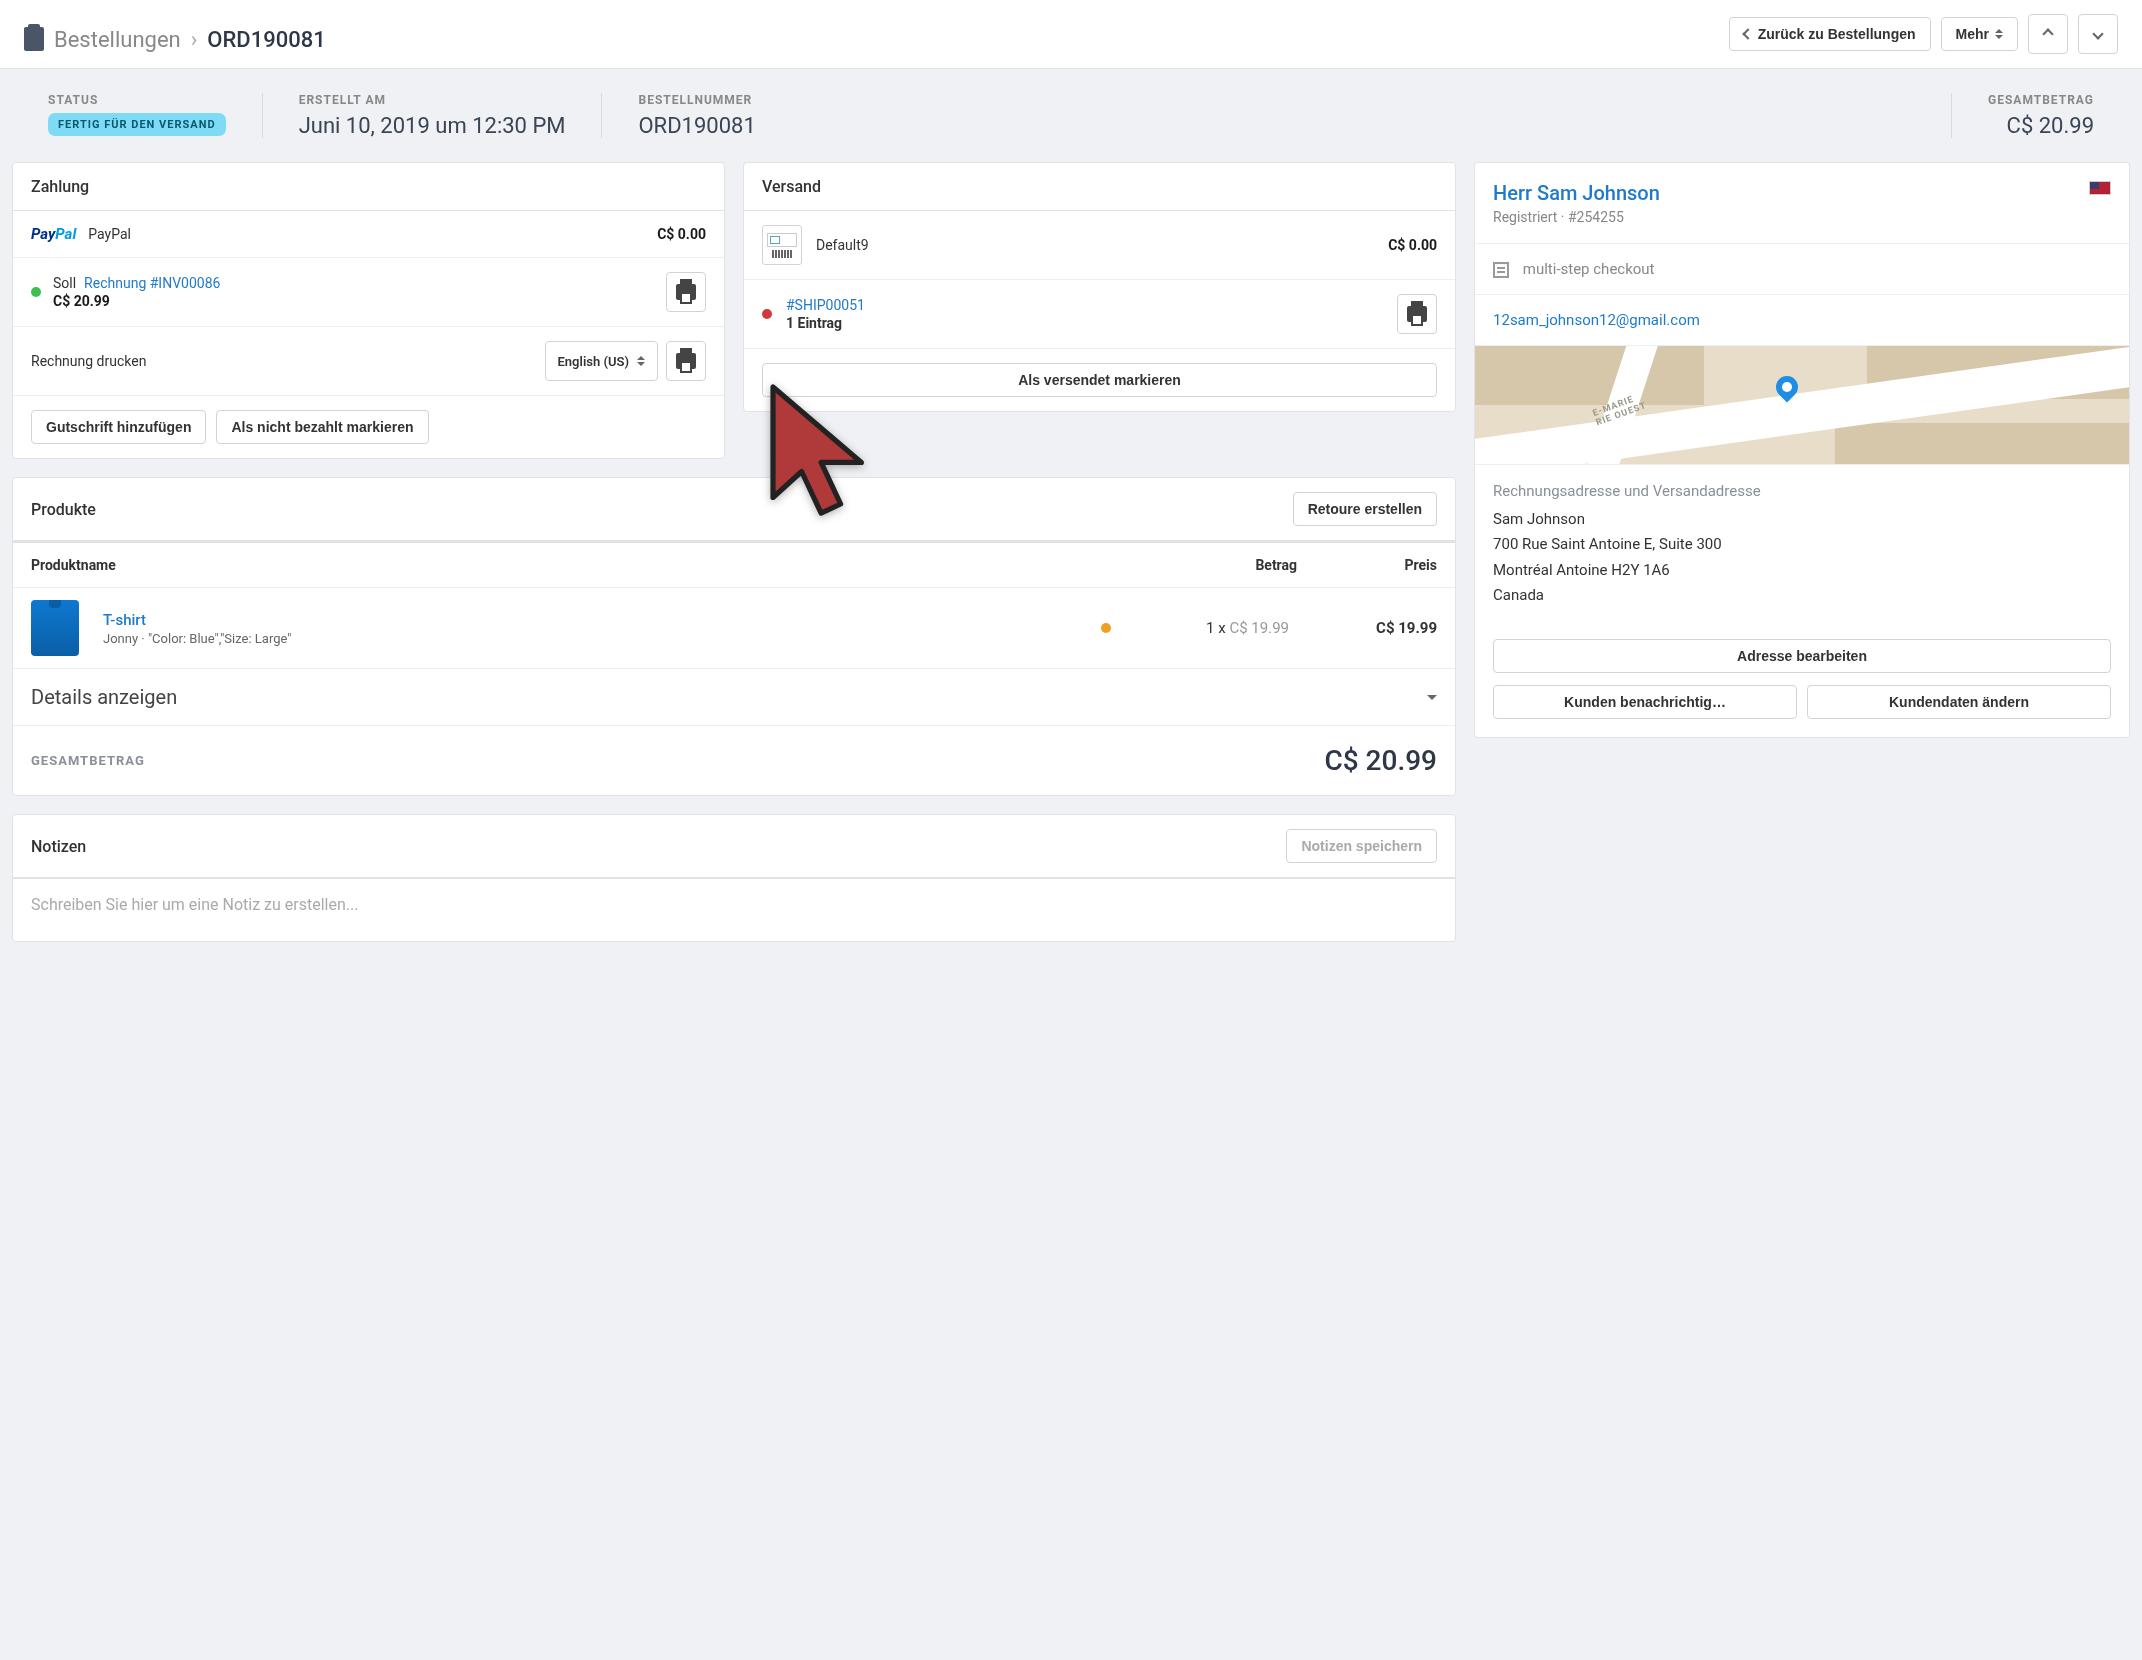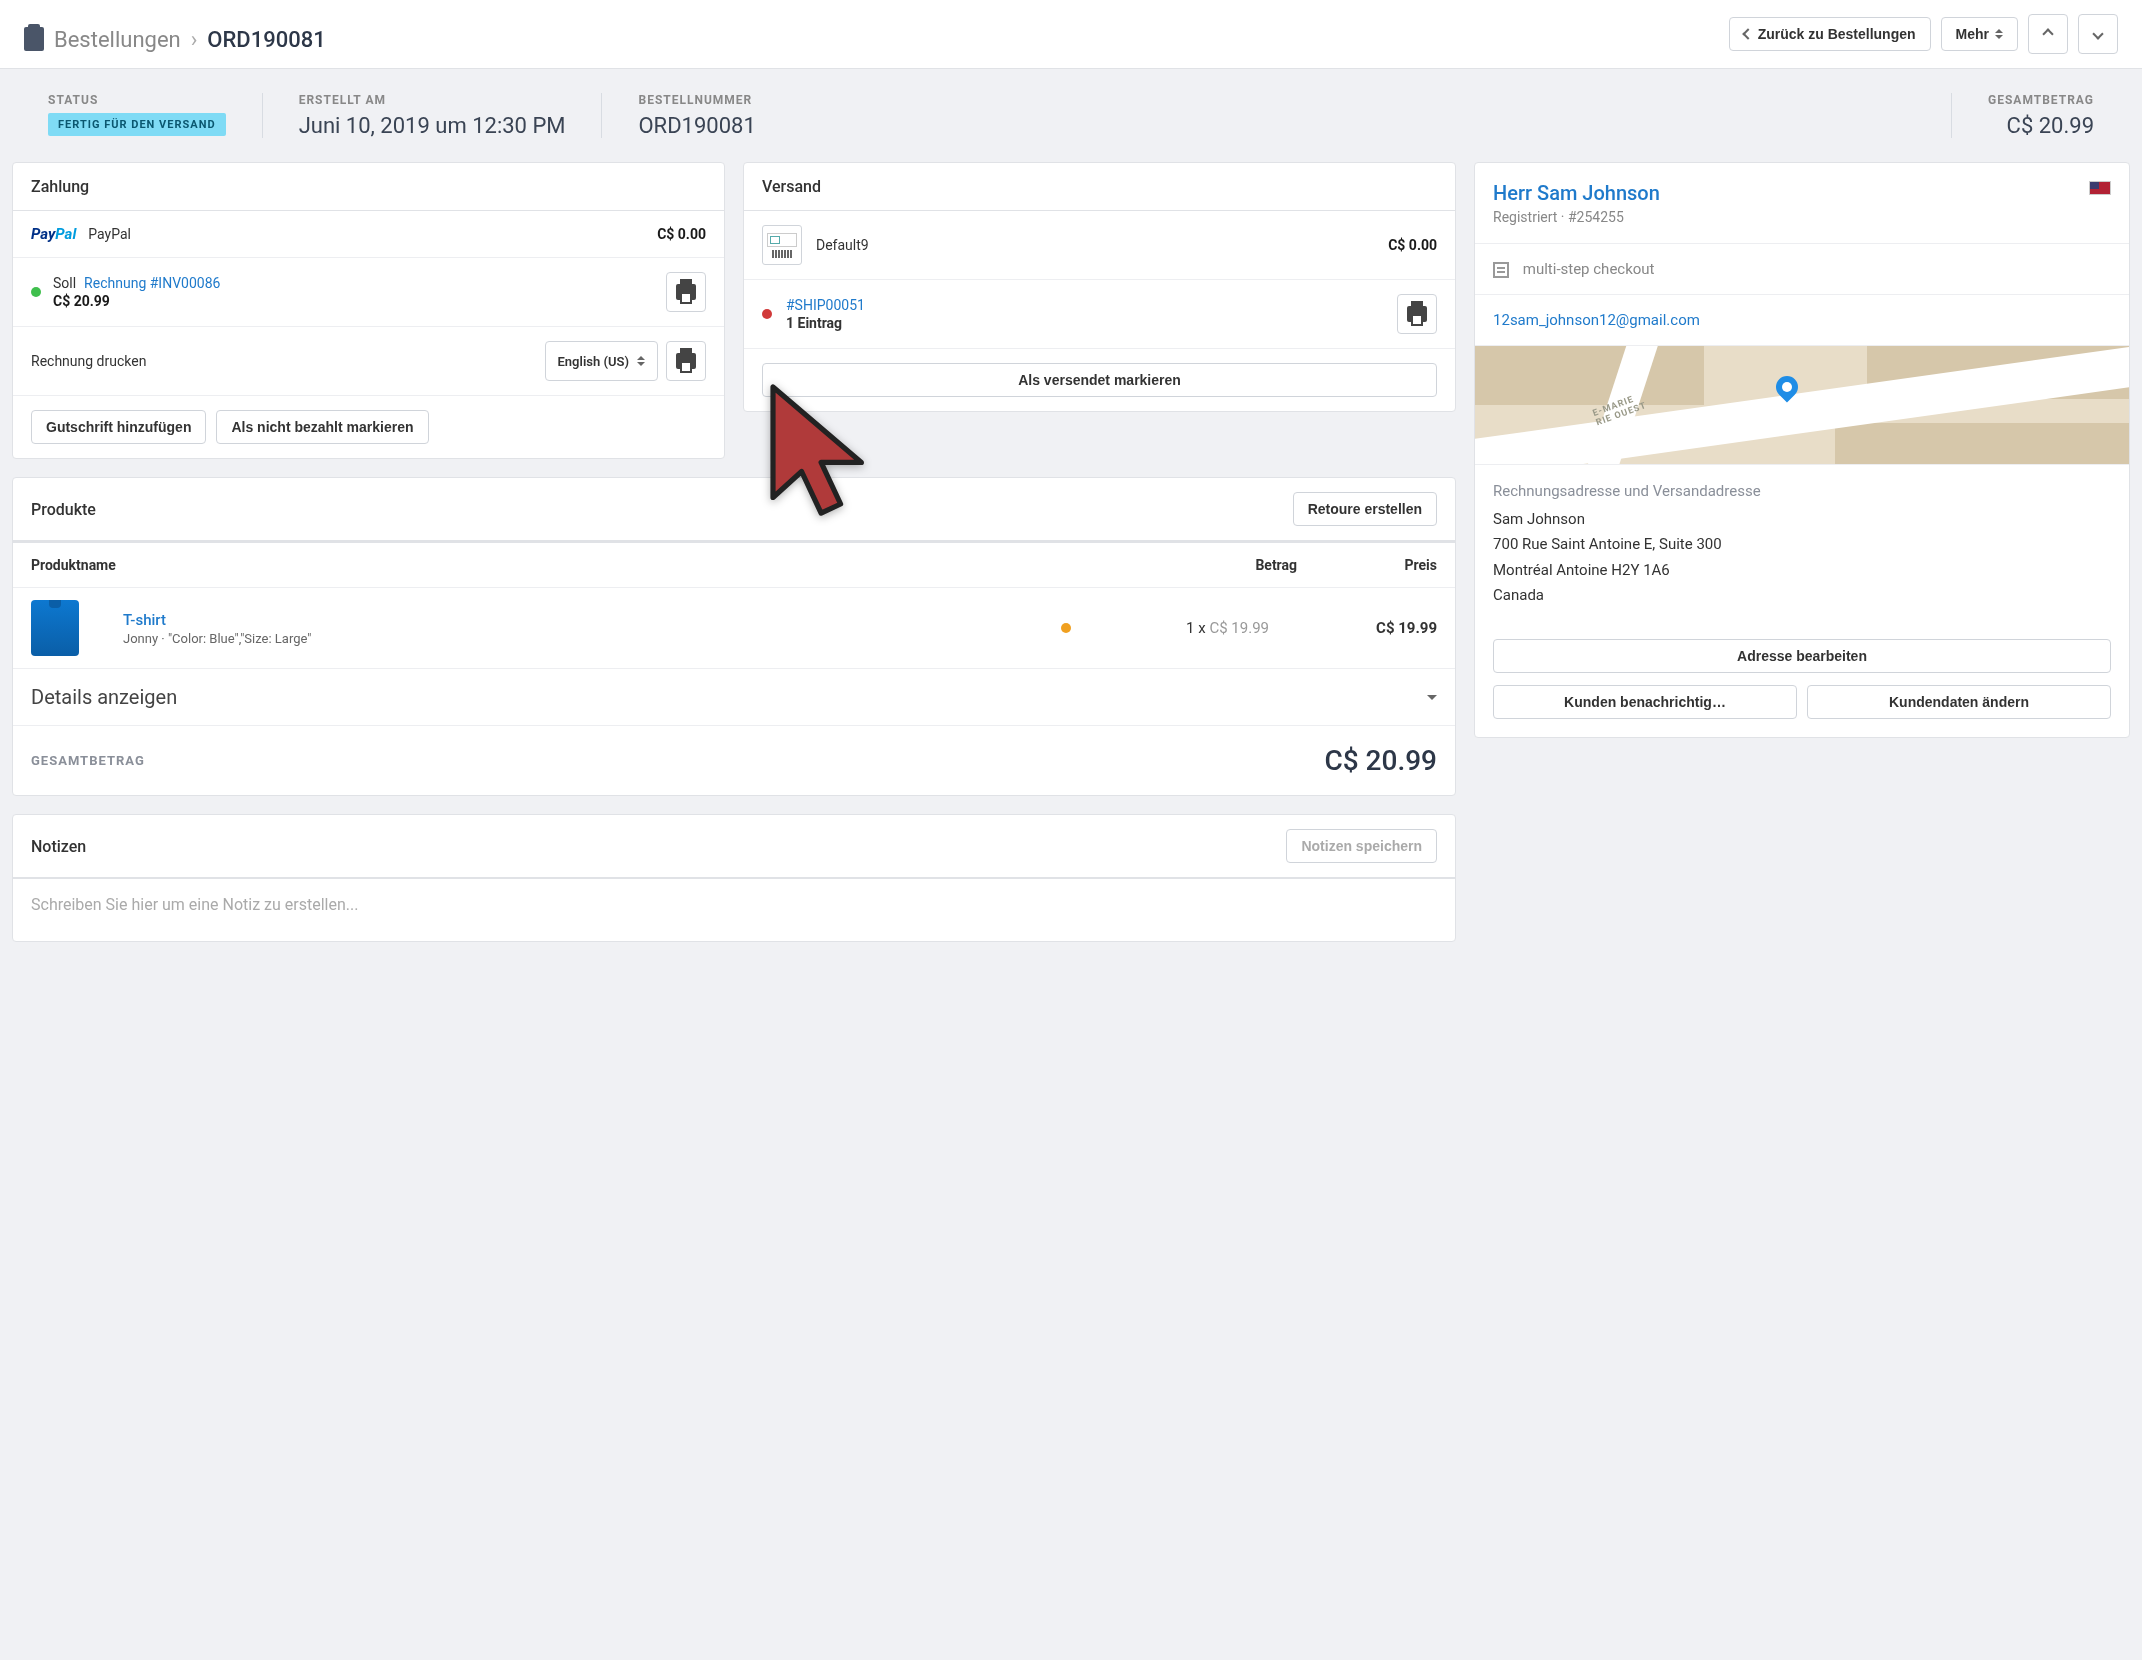--- a/index.html
+++ b/index.html
@@ -23,21 +23,21 @@
 .caret .tri-up { width:0;height:0;border-left:4px solid transparent;border-right:4px solid transparent;border-bottom:4px solid #666;}
 .caret .tri-down { width:0;height:0;border-left:4px solid transparent;border-right:4px solid transparent;border-top:4px solid #666;}
 
 
 .summary-band { padding: 24px; display: flex; }
 .summary-item { padding: 0 36px; border-left: 1px solid #d8dce2; }
 .summary-item:first-child { padding-left: 24px; border-left: none; }
 .summary-item:last-child { margin-left: auto; padding-right: 24px; text-align: right; }
 .summary-label { font-size: 12px; letter-spacing: 1px; font-weight: 700; color: #888; margin-bottom: 6px; }
 .summary-value { font-size: 22px; color: #3a4454; font-weight: 400; }
-.status-badge { display:inline-block; background: #7fdbf5; color: #0b5770; font-size: 11px; font-weight: 700; letter-spacing: 1px; padding: 5px 10px; border-radius: 2px; }
+.status-badge { display:inline-block; background: #7fdbf5; color: #0b5770; font-size: 11px; font-weight: 700; letter-spacing: 1px; padding: 5px 10px; border-radius: 7px; }
 
 
 .main-grid { padding: 0 12px 24px 12px; display: grid; grid-template-columns: 1fr 1fr 0.92fr; gap: 18px; align-items: start; }
 .card { background: #fff; border: 1px solid #e0e2e6; border-radius: 4px; overflow: visible; }
 .card-header { padding: 14px 18px; border-bottom: 1px solid #e0e2e6; display:flex; align-items:center; justify-content:space-between; }
 .card-header h3 { font-size: 16px; font-weight: 500; color: #333; }
 .card-row { padding: 14px 18px; border-bottom: 1px solid #edeef1; display:flex; align-items:center; justify-content:space-between; gap:12px; }
 .card-row:last-child { border-bottom: none; }
 .card-footer-btns { padding: 14px 18px; display:flex; gap:10px; }
 
@@ -65,21 +65,21 @@
 .barcode-icon .lines span { width:2px; height:8px; background:#666; }
 
 .select-ctl { border:1px solid #d0d4da; border-radius:4px; padding:8px 12px; display:flex; align-items:center; gap:8px; font-weight:600; font-size:13px; cursor:pointer; }
 
 .btn-full { width:100%; justify-content:center; }
 
 
 .col-products { grid-column: 1 / span 2; }
 .products-table-head { display:grid; grid-template-columns: 1fr 140px 140px; padding: 14px 18px; border-top:2px solid #e0e2e6; font-weight:700; color:#333; }
 .products-table-head .c2, .products-table-head .c3 { text-align:right; }
-.product-row { display:grid; grid-template-columns: 64px 1fr 40px 140px 140px; align-items:center; padding:12px 18px; gap:28px; border-top:1px solid #edeef1; }
+.product-row { display:grid; grid-template-columns: 64px 1fr 40px 140px 140px; align-items:center; padding:12px 18px; gap:8px; border-top:1px solid #edeef1; }
 .product-thumb { width:48px; height:56px; background:linear-gradient(180deg,#0d78d0 0,#0a5ea7 100%); border-radius:4px; position:relative; }
 .product-thumb:before { content:''; position:absolute; top:0; left:18px; right:18px; height:8px; background:#0a5ea7; border-radius:0 0 4px 4px; }
 .product-info .pname { color:#1f7acb; font-weight:500; font-size:15px; }
 .product-info .psub { color:#666; font-size:13px; margin-top:2px; }
 .product-row .amount { text-align:right; font-size:15px; }
 .product-row .amount .qty { color:#333; }
 .product-row .amount .unit { color:#999; }
 .product-row .price { text-align:right; font-weight:700; font-size:15px; }
 
 .details-toggle { padding:16px 18px; border-top:1px solid #edeef1; display:flex; justify-content:space-between; align-items:center; cursor:pointer; font-size:20px; color:#444; }

